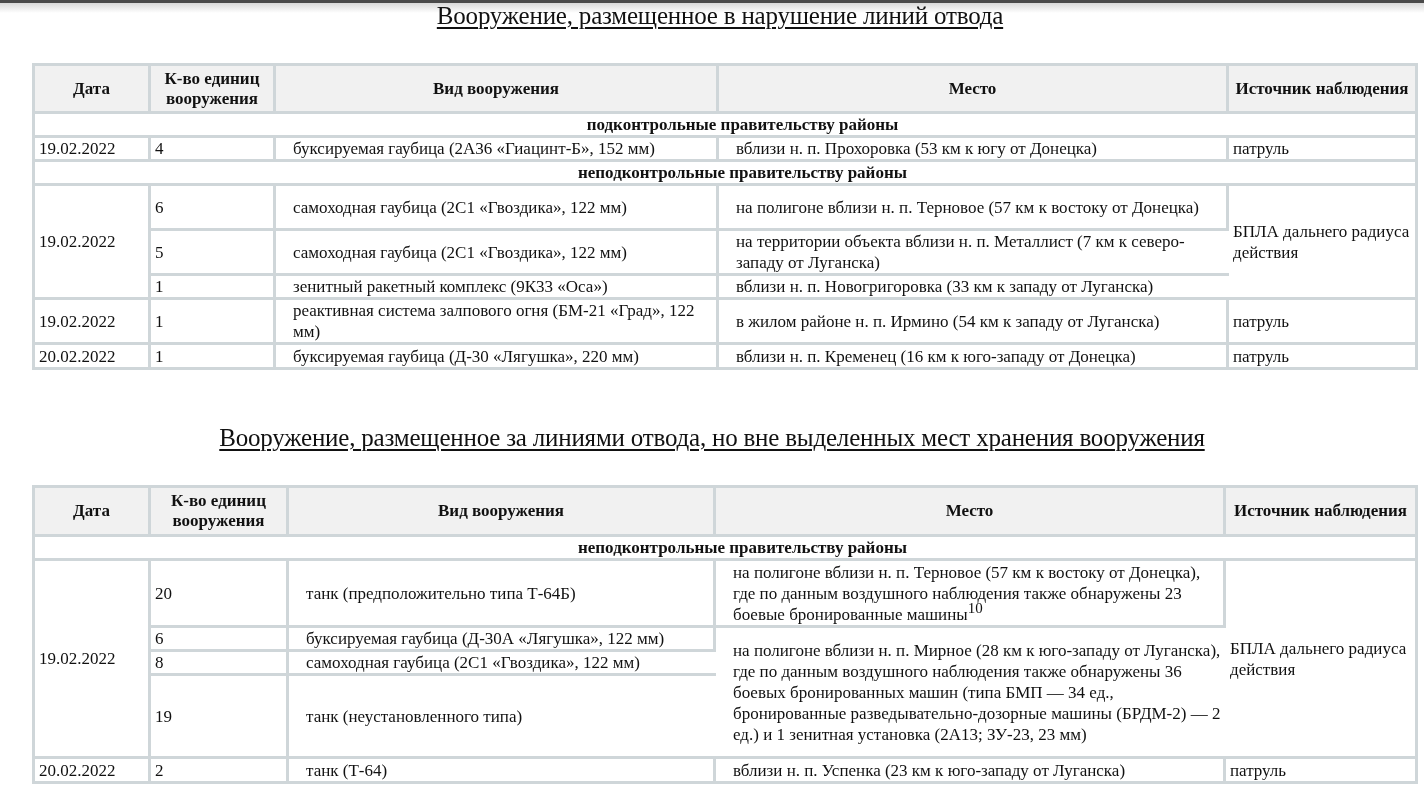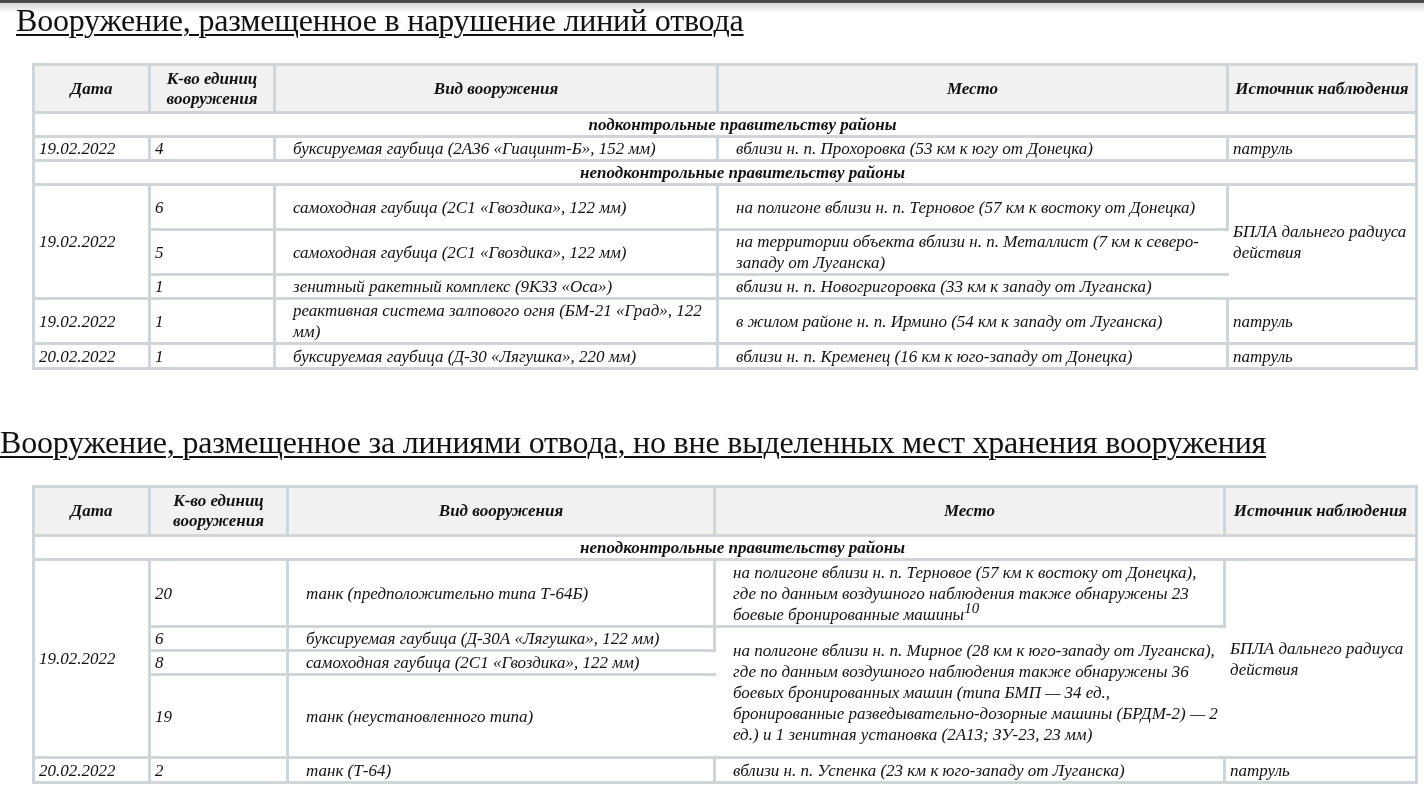--- a/index.html
+++ b/index.html
@@ -12,34 +12,33 @@
   }
   .topbar {
     position: absolute; left: 0; top: 0; width: 1424px; height: 3px;
     background: #4a4a4a;
   }
   .topshadow {
     position: absolute; left: 0; top: 3px; width: 1424px; height: 10px;
     background: linear-gradient(#d8d8d8, rgba(255,255,255,0));
   }
   .title {
-    position: absolute; left: 0; width: 1424px; text-align: left;
-    font-size: 32px; text-decoration: underline; text-underline-offset: 3px;
+    position: absolute; left: 0; width: 1424px; text-align: center;
+    font-size: 25px; text-decoration: underline; text-underline-offset: 3px;
     text-decoration-thickness: 1.5px;
     letter-spacing: -0.2px;
   }
   #title1 { top: 2px; padding-left: 16px; box-sizing: border-box; }
   #title2 { top: 424px; }
   table {
     position: absolute; left: 32px;
     border-collapse: separate; border-spacing: 0;
     background: #cfd6d9;
     border: 3px solid #cfd6d9;
     table-layout: fixed;
-    font-style: italic;
   }
   td, th {
     background: #fff;
     border-right: 3px solid #cfd6d9;
     border-bottom: 3px solid #cfd6d9;
     font-size: 17px;
     line-height: 21px;
     padding: 0 4px;
     vertical-align: middle;
   }

